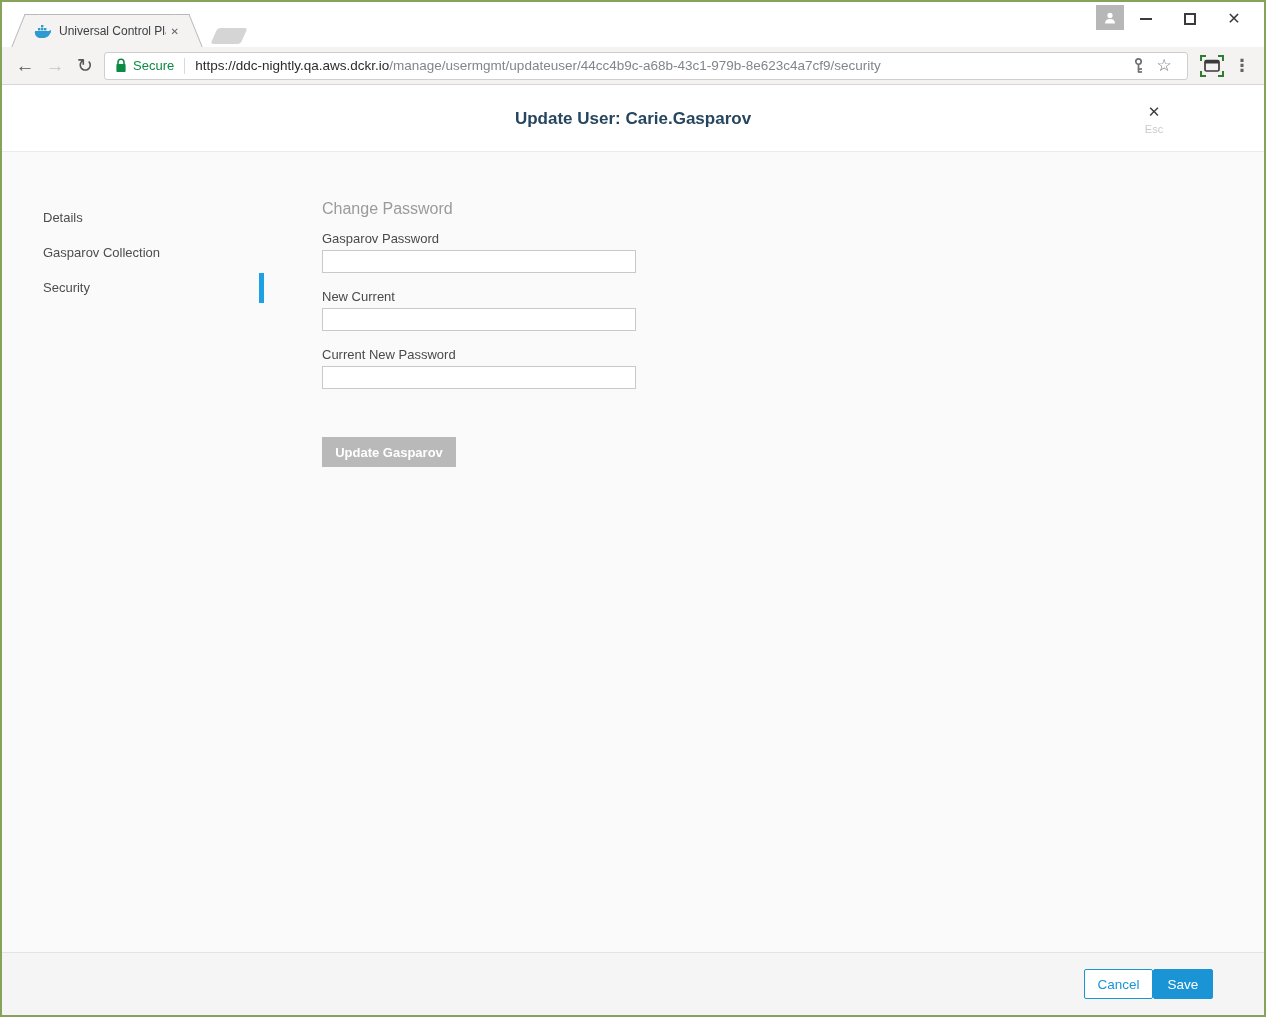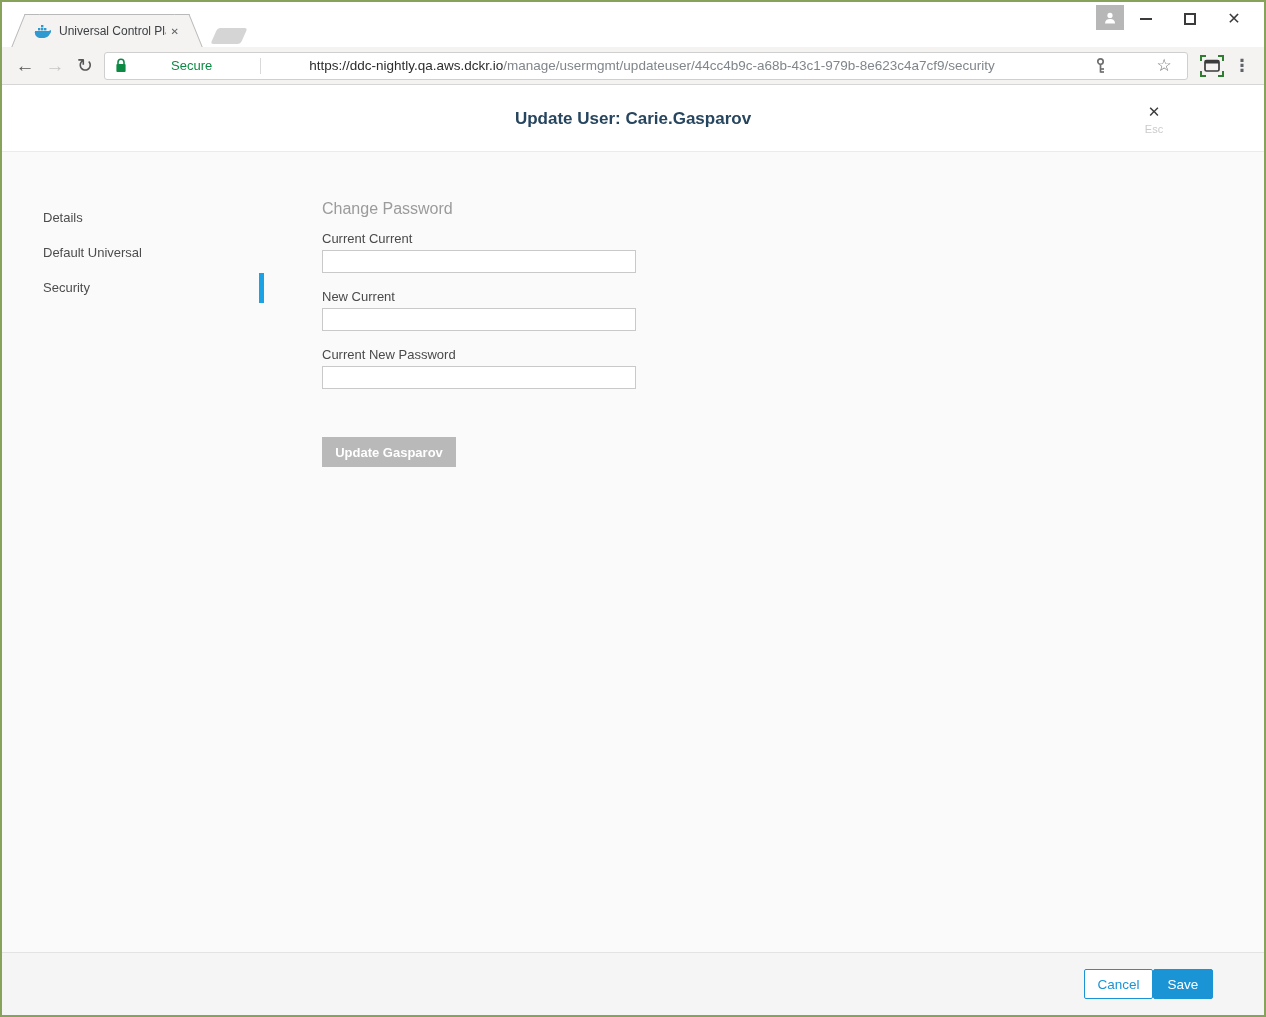--- a/index.html
+++ b/index.html
@@ -35,21 +35,21 @@
   .max-glyph{width:12px;height:12px;border:2px solid #3b3b3b;display:block;}
   .close-glyph{font-size:16px;line-height:1;}
 
   
   .toolbar{height:38px;background:#f4f3f2;border-bottom:1px solid #d6d6d6;display:flex;
            align-items:center;padding:0 8px;flex:none;}
   .nav-icon{width:30px;height:30px;display:flex;align-items:center;justify-content:center;
             font-size:19px;color:#565656;cursor:pointer;flex:none;}
   .nav-icon.disabled{color:#c6c6c6;}
   .addressbar{flex:1;height:28px;background:#fff;border:1px solid #cfcfcf;border-radius:3px;
-              display:flex;align-items:center;padding:0 10px;margin:0 8px 0 4px;cursor:text;gap:38px;}
+              display:flex;align-items:center;padding:0 10px;margin:0 8px 0 4px;cursor:text;}
   .secure-label{color:var(--secure-green);font-size:13px;margin-left:6px;}
   .url-sep{width:1px;height:16px;background:#d9d9d9;margin:0 10px;}
   .url-text{font-size:13.5px;white-space:nowrap;overflow:hidden;}
   .url-host{color:#2c2c2c;}
   .url-path{color:#80868b;}
   .addr-spacer{flex:1;}
   .addr-icon{width:26px;height:26px;display:flex;align-items:center;justify-content:center;
              color:#6f6f6f;font-size:17px;cursor:pointer;flex:none;}
   .ext-icon{width:32px;height:30px;display:flex;align-items:center;justify-content:center;cursor:pointer;flex:none;}
   .menu-icon{width:28px;height:30px;display:flex;align-items:center;justify-content:center;
@@ -170,29 +170,29 @@
     <div class="modal-title">Update User: Carie.Gasparov</div>
     <div class="esc-close">
       <span class="esc-x">✕</span>
       <span class="esc-label">Esc</span>
     </div>
   </div>
 
   <div class="content">
     <div class="sidebar">
       <div class="side-item">Details</div>
-      <div class="side-item">Default Universal</div>
+      <div class="side-item">Gasparov Collection</div>
       <div class="side-item active">Security</div>
     </div>
 
     <div class="form-area">
       <div class="form-heading">Change Password</div>
 
       <div class="field">
-        <label>Current Current</label>
+        <label>Gasparov Password</label>
         <input type="password" value="" style="">
       </div>
 
       <div class="field">
         <label>New Current</label>
         <input type="password" value="" style="">
       </div>
 
       <div class="field">
         <label>Current New Password</label>

